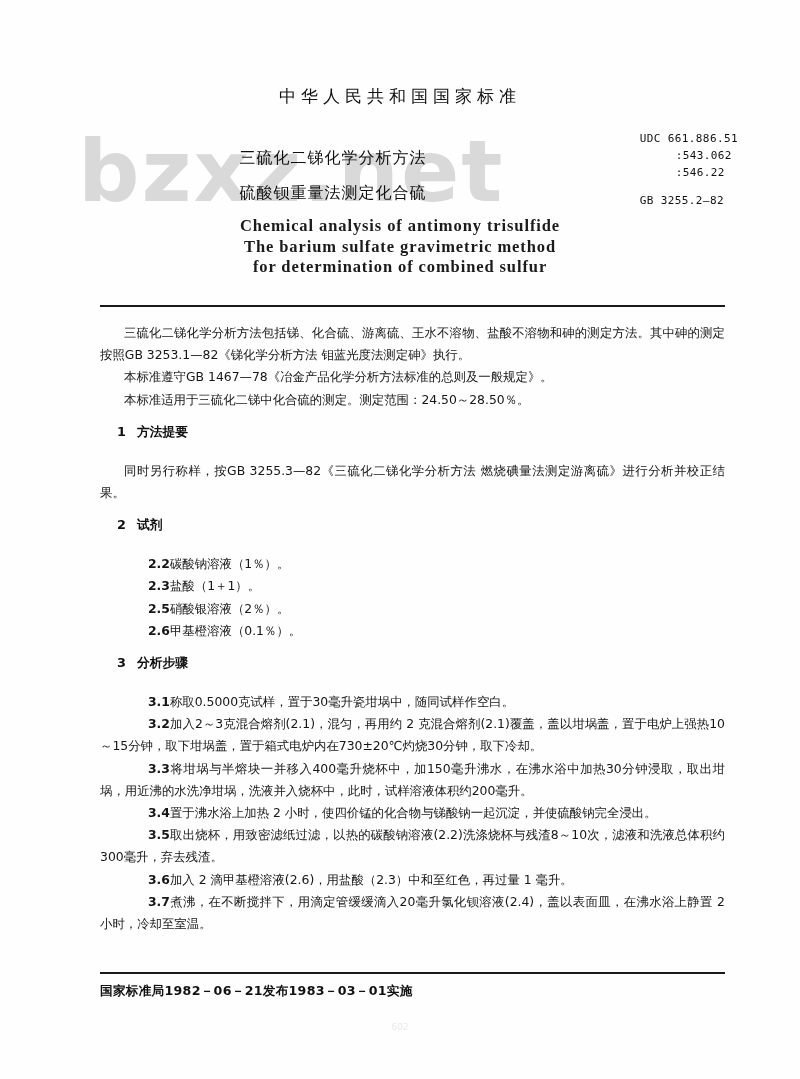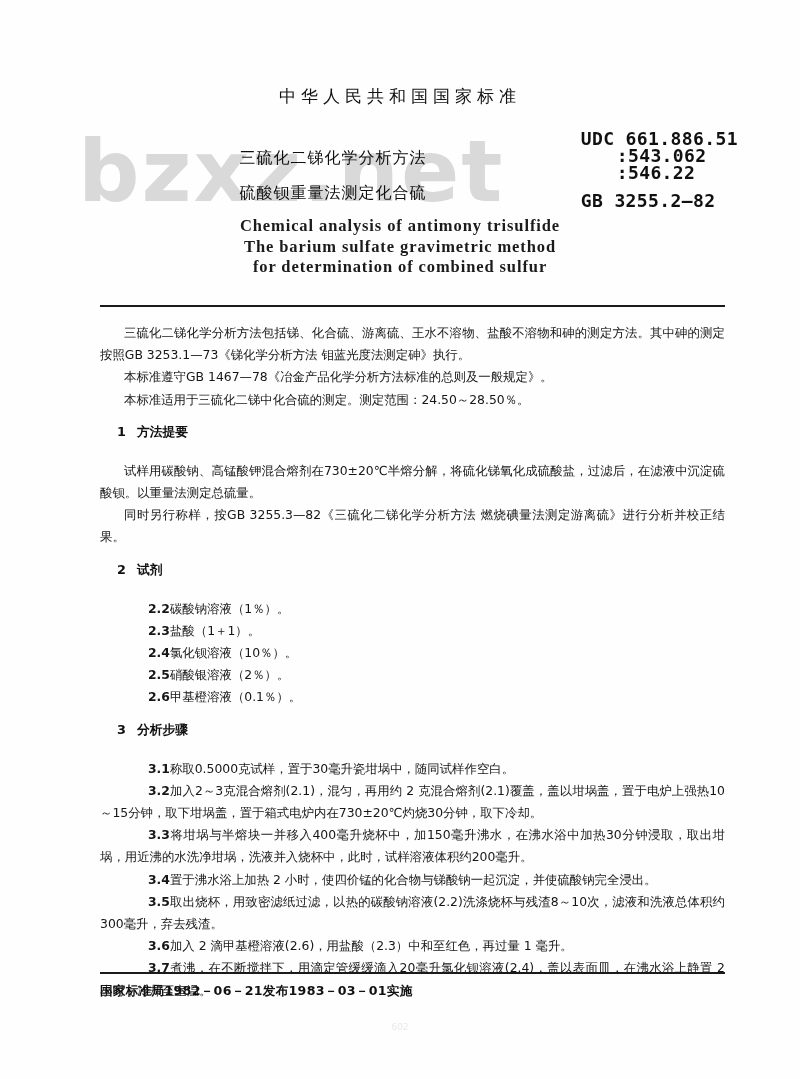--- a/index.html
+++ b/index.html
@@ -71,22 +71,22 @@
     color: #101010;
     font-weight: 500;
   }
 
   .udc-block {
     position: absolute;
     right: 62px;
     top: 130px;
     text-align: left;
     font-family: "DejaVu Sans Mono", monospace;
-    font-size: 18px;
-    font-weight: 700;
+    font-size: 11px;
+    font-weight: 400;
     line-height: 17px;
     color: #101010;
     letter-spacing: 0.4px;
   }
   .udc-indent { padding-left: 36px; }
   .udc-gb { margin-top: 11px; }
 
   .english-title {
     position: absolute;
     left: 0;
@@ -218,41 +218,37 @@
     <div class="english-title">
       <div class="eng-line">Chemical analysis of antimony trisulfide</div>
       <div class="eng-line">The barium sulfate gravimetric method</div>
       <div class="eng-line">for determination of combined sulfur</div>
     </div>
 
     <div class="rule-top"></div>
 
     <div class="body">
 
-      <p class="para indent">三硫化二锑化学分析方法包括锑、化合硫、游离硫、王水不溶物、盐酸不溶物和砷的测定方法。其中砷的测定按照GB 3253.1—73《锑化学分析方法 钼蓝光度法测定砷》执行。</p>
+      <p class="para indent">三硫化二锑化学分析方法包括锑、化合硫、游离硫、王水不溶物、盐酸不溶物和砷的测定方法。其中砷的测定按照GB 3253.1—82《锑化学分析方法 钼蓝光度法测定砷》执行。</p>
       <p class="para indent">本标准遵守GB 1467—78《冶金产品化学分析方法标准的总则及一般规定》。</p>
       <p class="para indent">本标准适用于三硫化二锑中化合硫的测定。测定范围：24.50～28.50％。</p>
 
       <p class="heading sp-before">
         <span class="num">1</span><span>方法提要</span>
       </p>
-      <p class="para indent">试样用碳酸钠、高锰酸钾混合熔剂在730±20℃半熔分解，将硫化锑氧化成硫酸盐，过滤后，在滤液中沉淀硫酸钡。以重量法测定总硫量。</p>
       <p class="para indent">同时另行称样，按GB 3255.3—82《三硫化二锑化学分析方法 燃烧碘量法测定游离硫》进行分析并校正结果。</p>
 
       <p class="heading sp-before">
         <span class="num">2</span><span>试剂</span>
       </p>
       <p class="item hang">
         <span class="inum">2.2</span><span>碳酸钠溶液（1％）。</span>
       </p>
       <p class="item hang">
         <span class="inum">2.3</span><span>盐酸（1＋1）。</span>
-      </p>
-      <p class="item hang">
-        <span class="inum">2.4</span><span>氯化钡溶液（10％）。</span>
       </p>
       <p class="item hang">
         <span class="inum">2.5</span><span>硝酸银溶液（2％）。</span>
       </p>
       <p class="item hang">
         <span class="inum">2.6</span><span>甲基橙溶液（0.1％）。</span>
       </p>
 
       <p class="heading sp-before">
         <span class="num">3</span><span>分析步骤</span>

